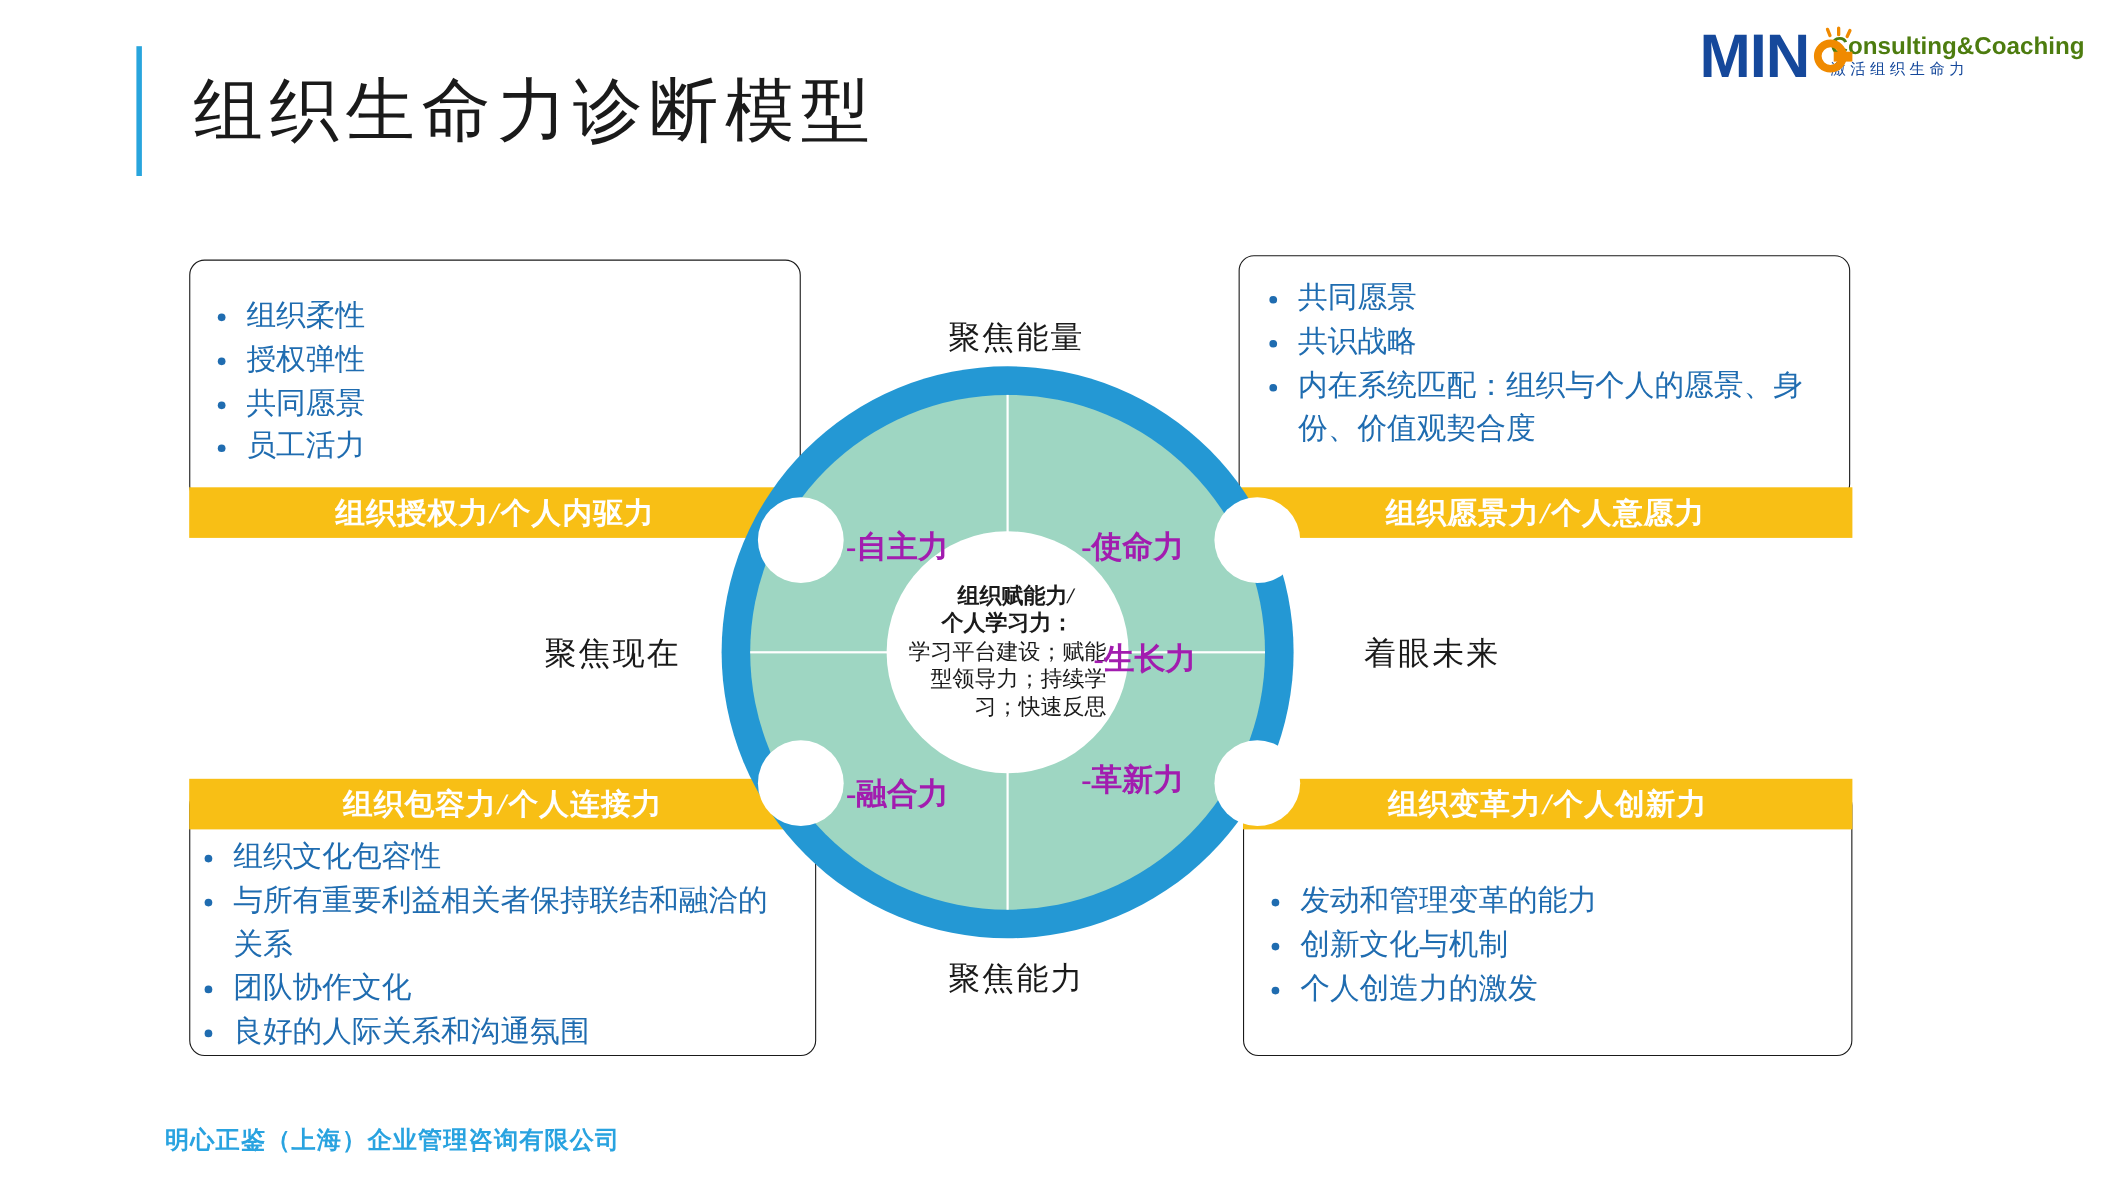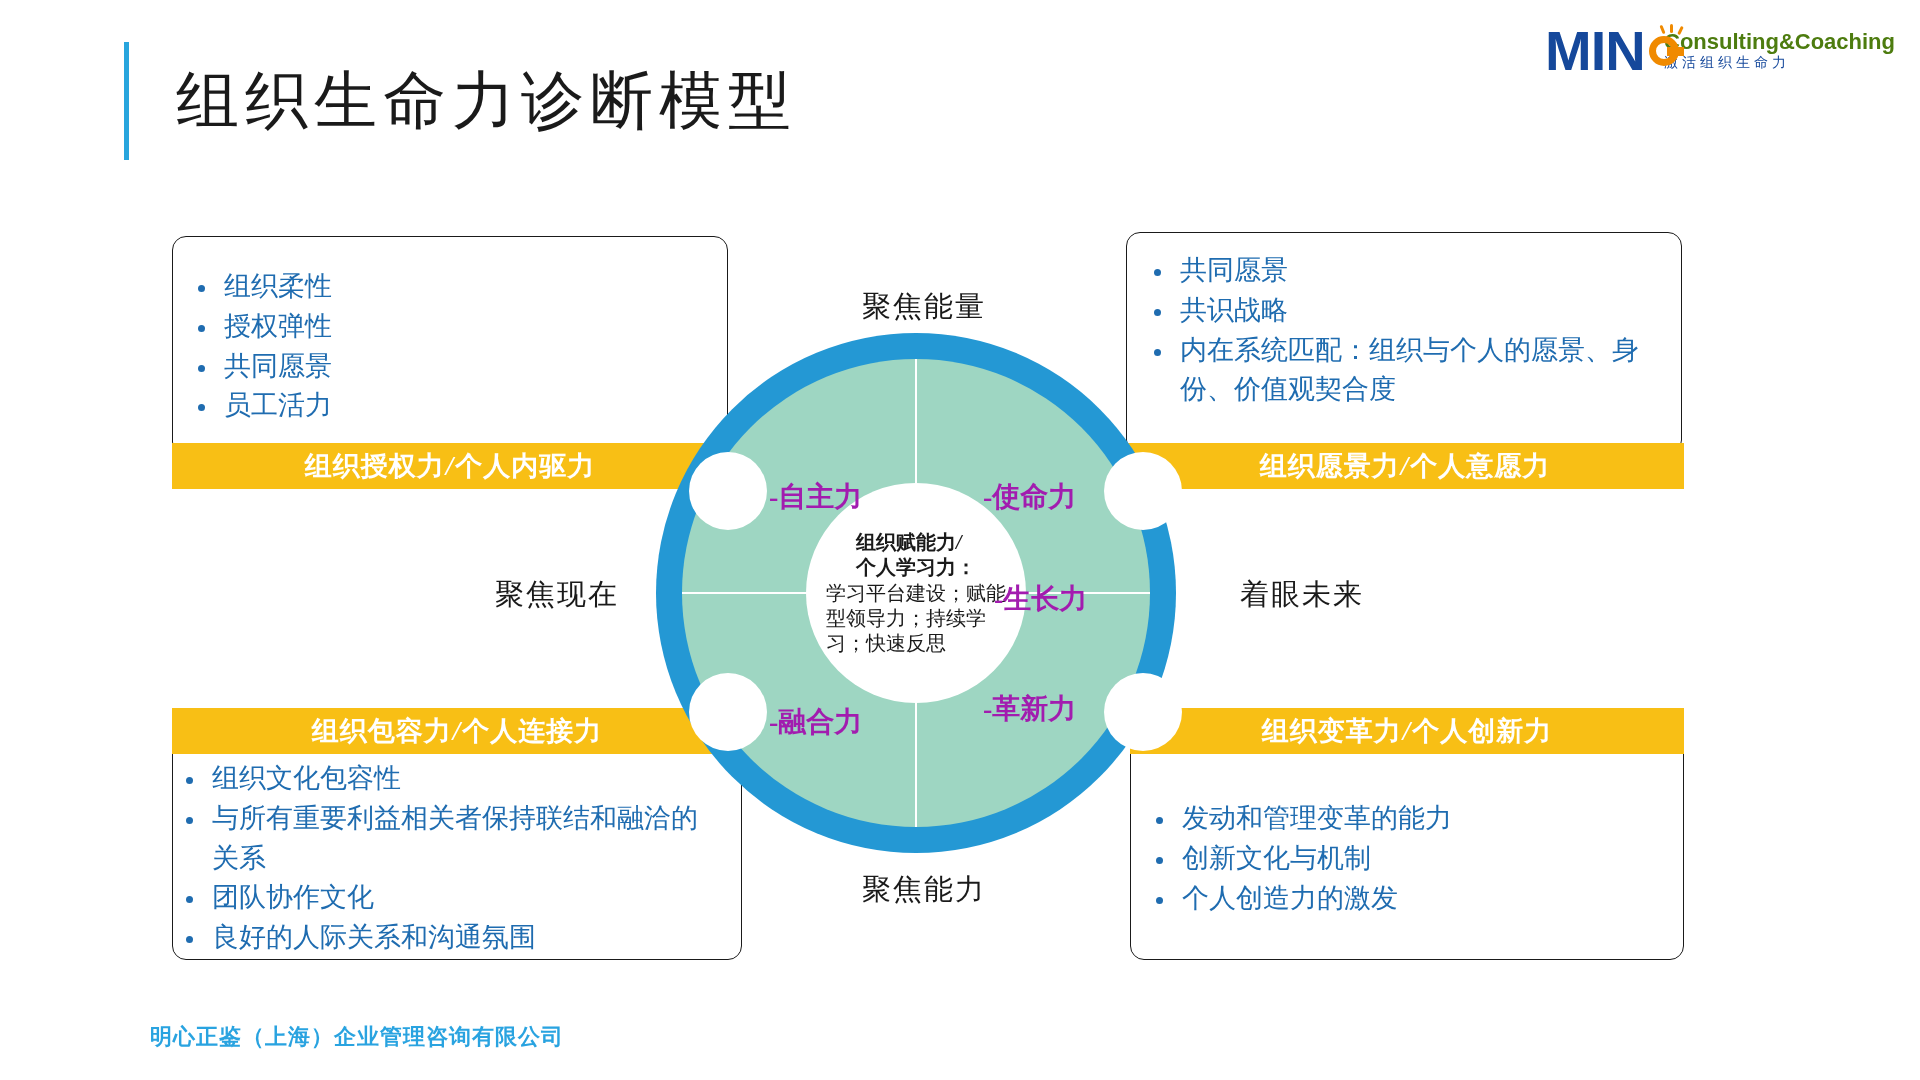--- a/index.html
+++ b/index.html
@@ -204,21 +204,21 @@
   #wheel .hub {
     position: absolute;
     left: 150px; top: 150px;
     width: 220px; height: 220px;
     border-radius: 50%;
     background: #ffffff;
     display: flex;
     flex-direction: column;
     align-items: center;
     justify-content: center;
-    text-align: left;
+    text-align: right;
   }
   #wheel .hub .hub-title {
     font-size: 20px;
     font-weight: bold;
     color: #1a1a1a;
     line-height: 1.25;
     font-family: "Liberation Serif", "DejaVu Serif", serif;
   }
   #wheel .hub .hub-title .slash { font-style: italic; }
   #wheel .hub .hub-body {

